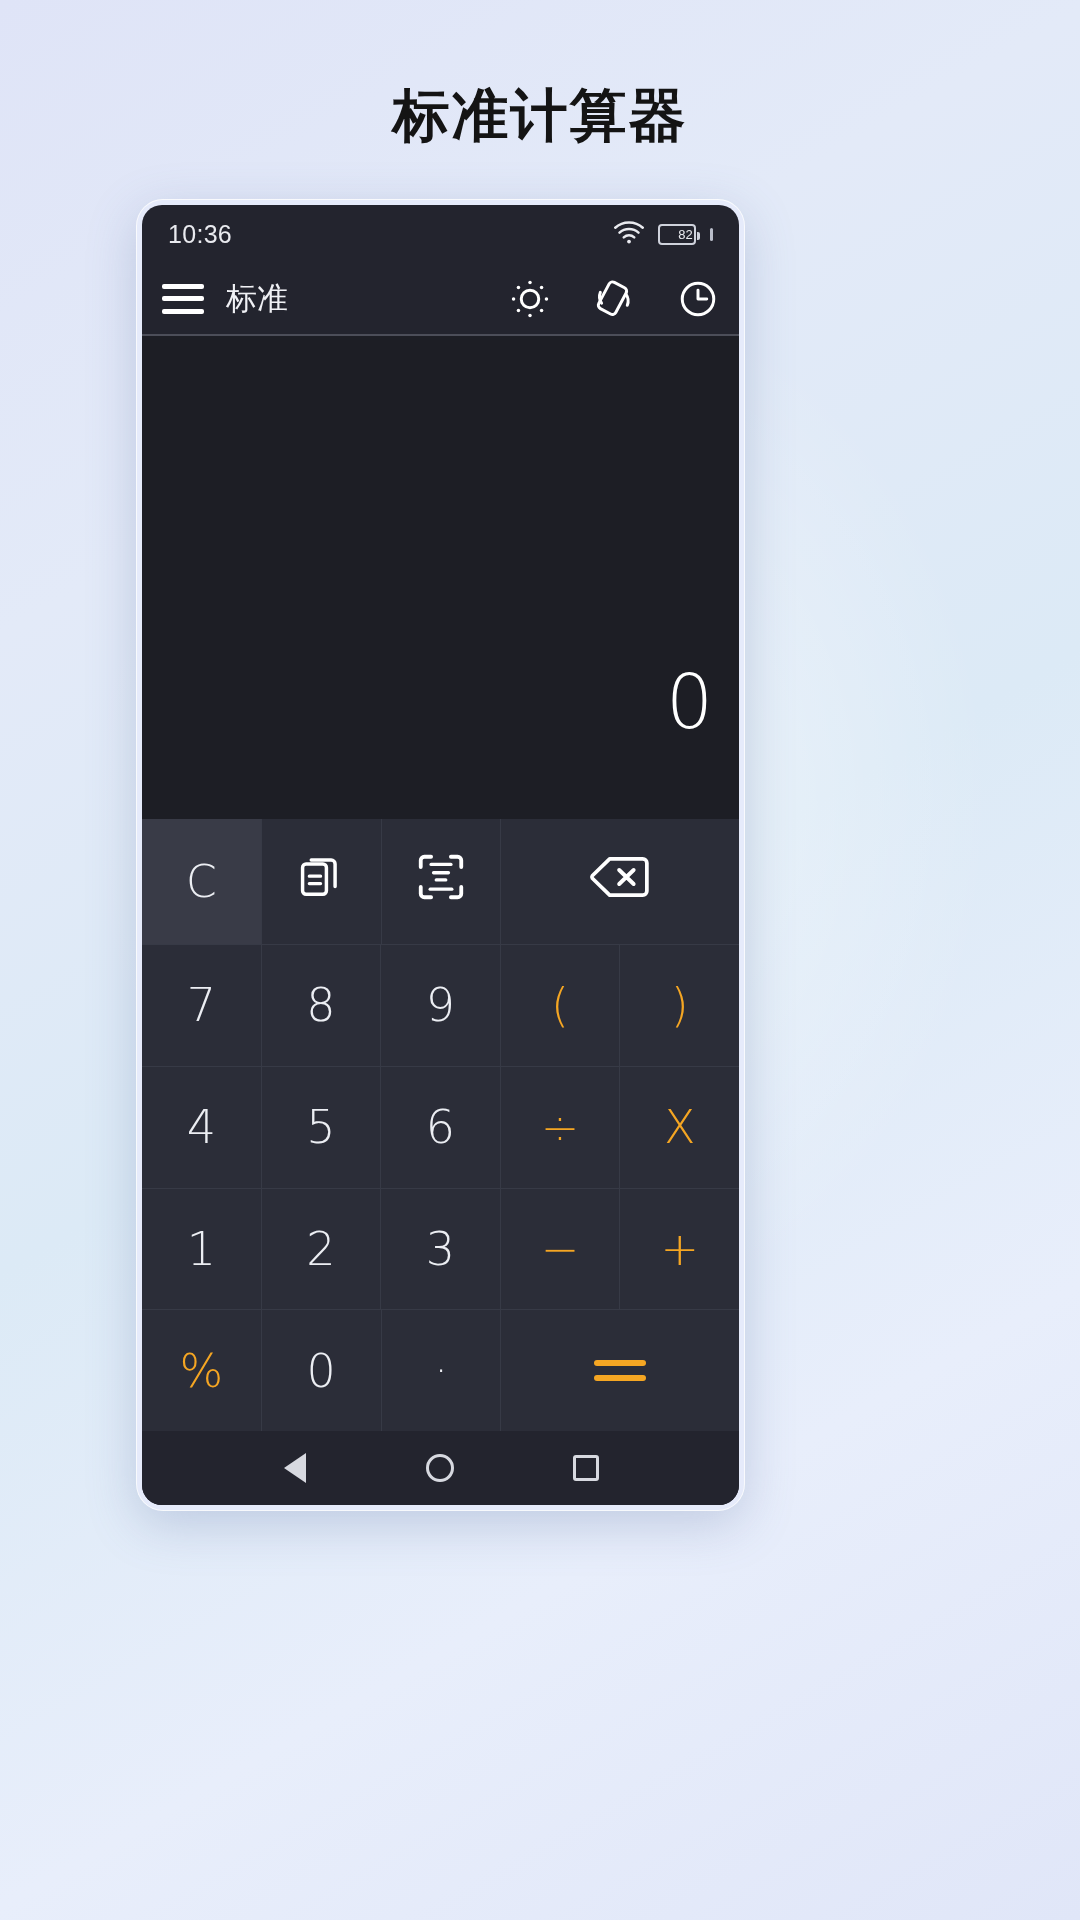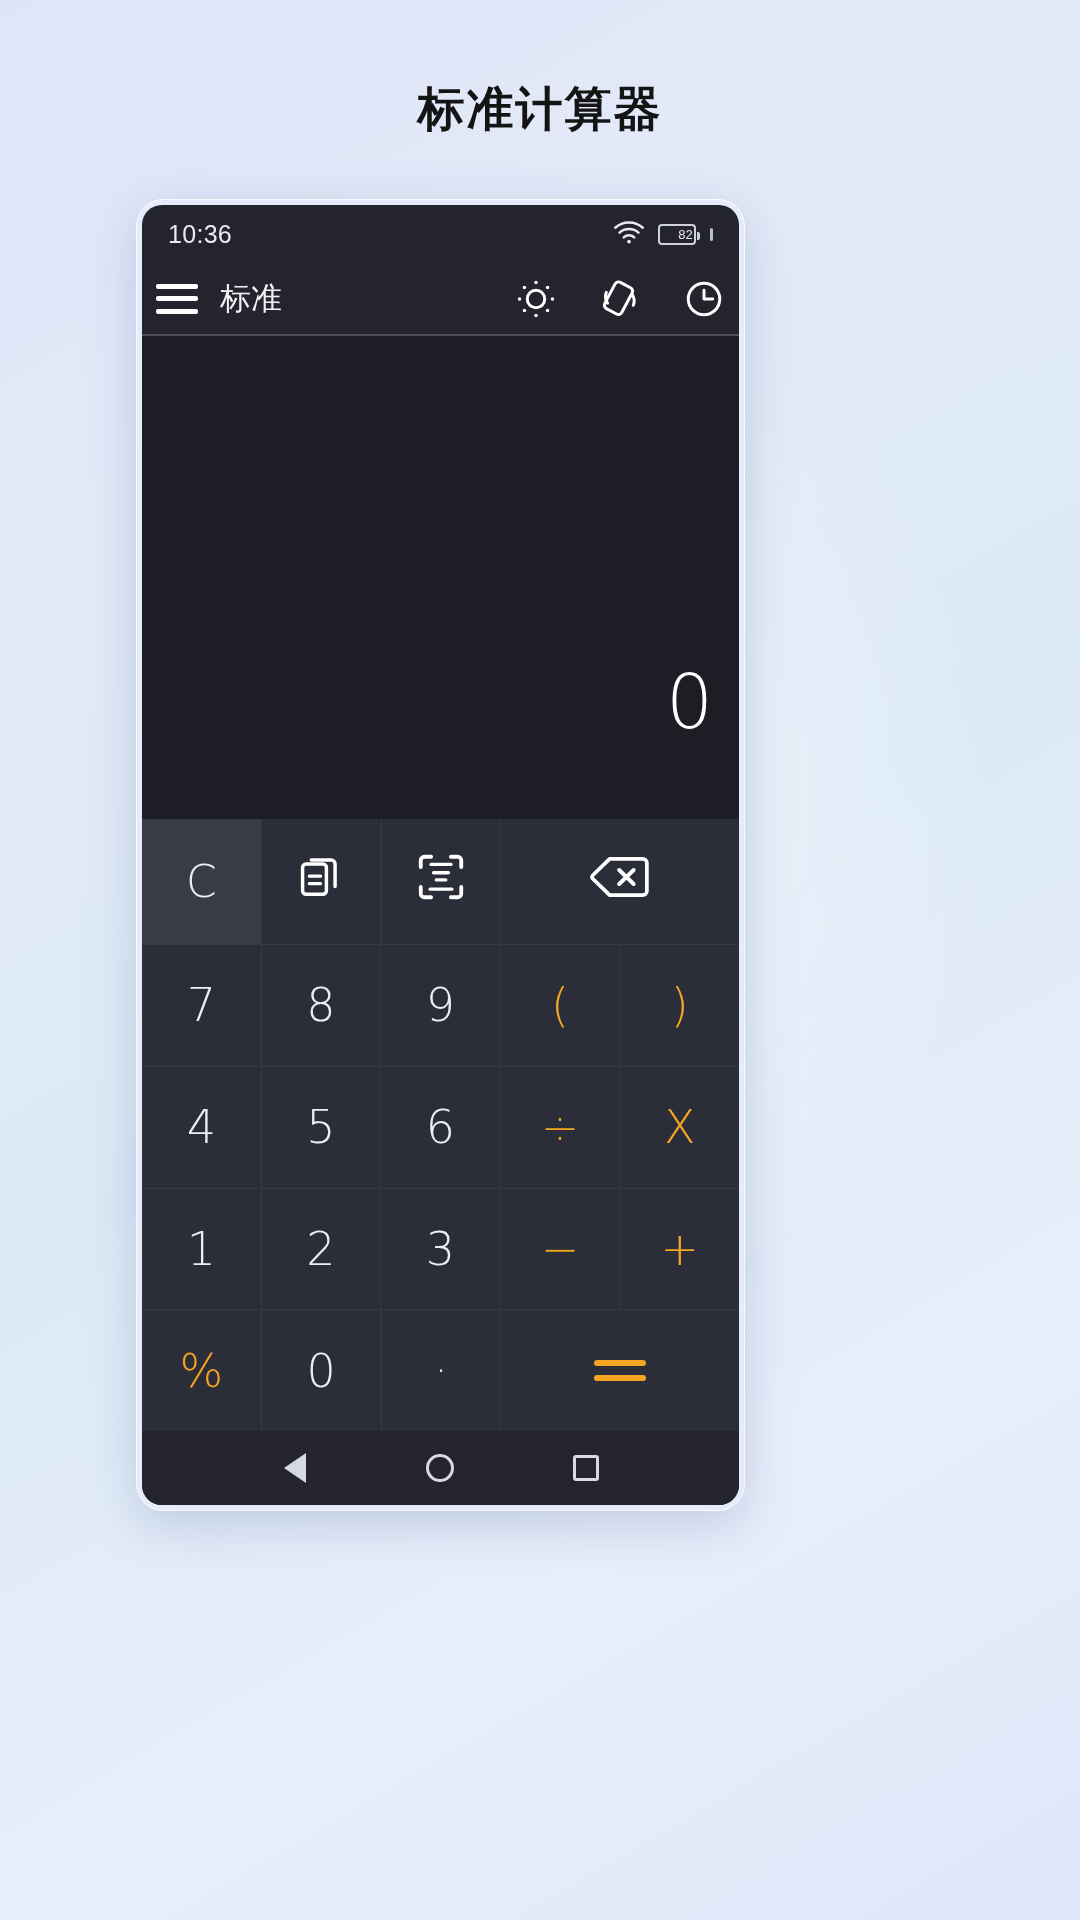--- a/index.html
+++ b/index.html
@@ -8,21 +8,21 @@
     font-family: "Liberation Sans", "DejaVu Sans", sans-serif;
     background: linear-gradient(150deg,#dfe4f7 0%,#e3eaf8 25%,#dceaf6 50%,#e8eefb 75%,#e0e6f8 100%);
     position:relative; overflow:hidden;
   }
   .bg-glow{ position:absolute; inset:0;
     background:radial-gradient(ellipse 60% 40% at 50% 42%, rgba(255,255,255,.55), rgba(255,255,255,0) 70%);
     pointer-events:none; }
 
   .page-title{
     position:absolute; top:78px; left:0; width:1080px; text-align:center;
-    font-size:47px; font-weight:bold; color:#141414; letter-spacing:2px;
+    font-size:57px; font-weight:bold; color:#141414; letter-spacing:2px;
     font-family:"DejaVu Sans","Liberation Sans",sans-serif;
   }
 
   
   .phone{
     position:absolute; left:137px; top:200px; width:607px; height:1310px;
     background:#e6ebfb; border-radius:26px; padding:5px;
     box-shadow:0 0 0 1px rgba(255,255,255,.85), 0 14px 50px rgba(90,110,160,.28);
   }
   .screen{
@@ -40,21 +40,21 @@
   .batt{ position:relative; width:38px; height:21px; border:2px solid #cfd2dc;
     border-radius:4px; display:flex; align-items:center; justify-content:center;padding-left:17px; }
   .batt:after{ content:""; position:absolute; right:-6px; top:6px; width:3px; height:8px;
     background:#cfd2dc; border-radius:0 2px 2px 0; }
   .batt-txt{ font-size:13px; color:#e9eaef; line-height:1; }
   .batt-tick{ width:3px; height:13px; background:#b9bdc9; border-radius:2px; }
 
   
   .toolbar{
     height:73px; flex:0 0 73px; display:flex; align-items:center;
-    padding:0 14px; color:#fff; border-bottom:2px solid #4c4e59;
+    padding:0 20px; color:#fff; border-bottom:2px solid #4c4e59;
   }
   .hamburger{ width:42px; height:30px; display:flex; flex-direction:column;
     justify-content:space-between; cursor:pointer; }
   .hamburger i{ display:block; height:5px; background:#fff; border-radius:2px; }
   .tb-title{ font-size:31px; margin-left:22px; color:#f0f1f5;
     font-family:"DejaVu Sans","Liberation Sans",sans-serif; }
   .tb-icons{ margin-left:auto; display:flex; align-items:center; gap:42px; }
   .tb-ico{ width:42px; height:42px; display:flex; align-items:center; justify-content:center; }
 
   

